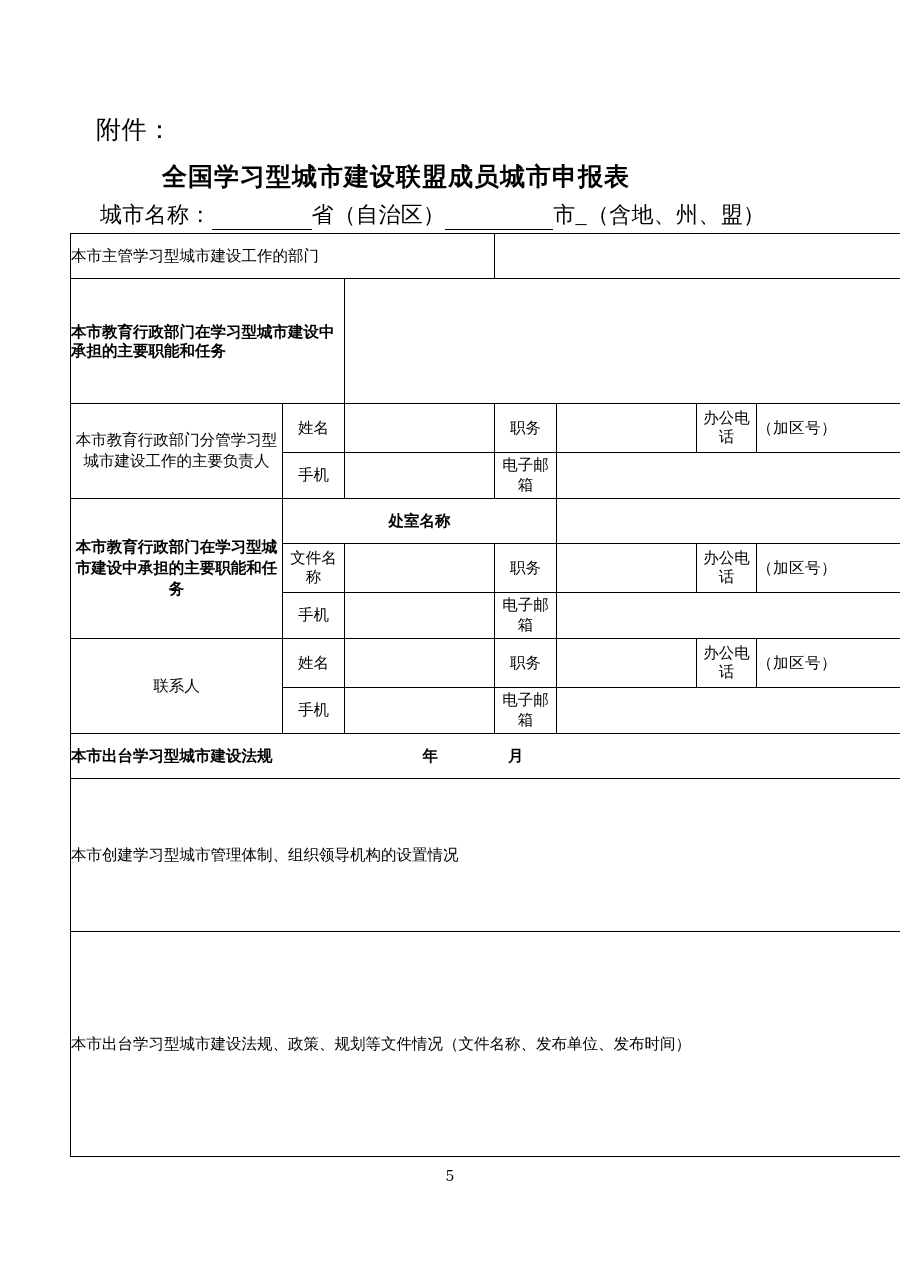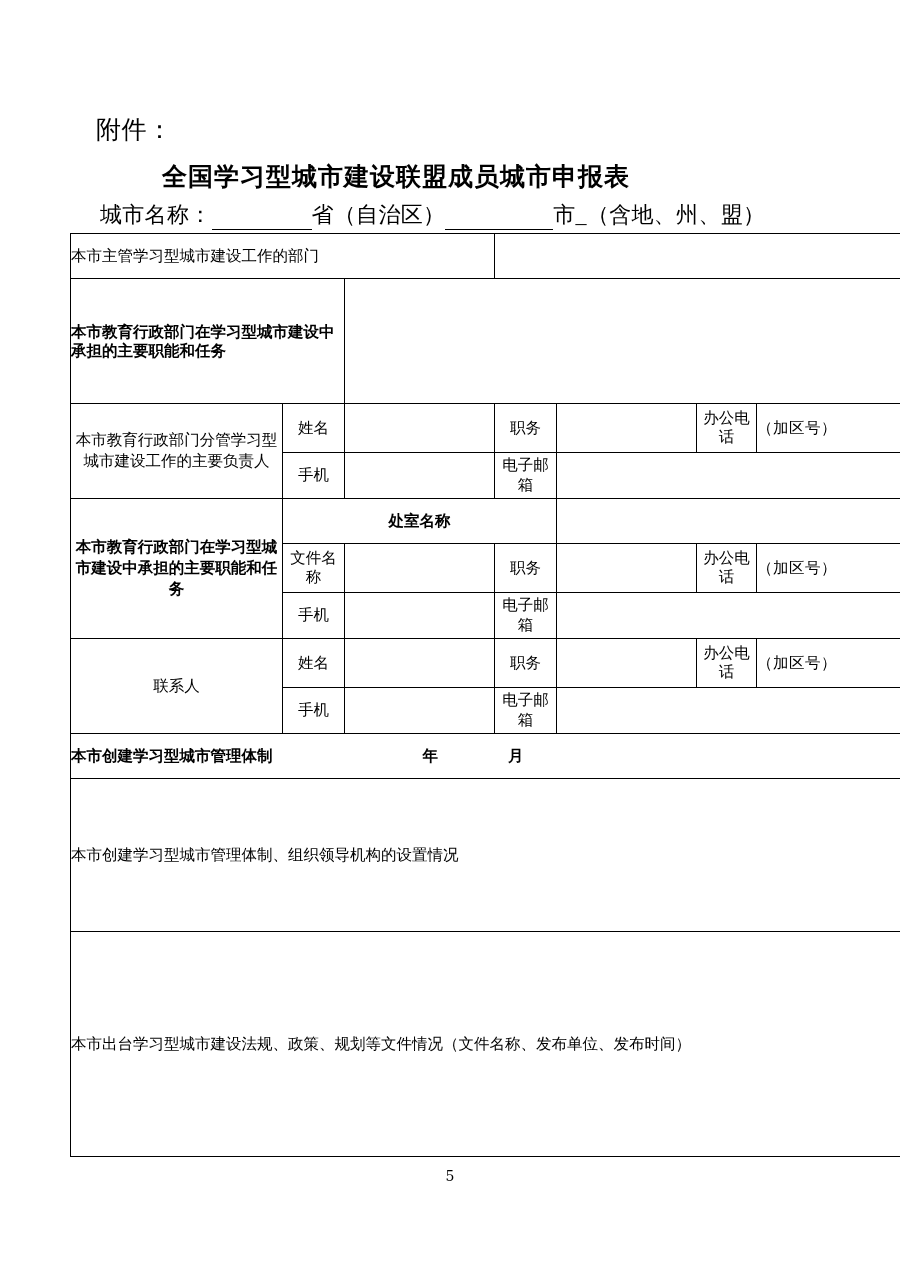--- a/index.html
+++ b/index.html
@@ -198,21 +198,21 @@
       </tr>
       <tr>
         <td class="row-h2 c-center">手机</td>
         <td class="row-h2"></td>
         <td class="row-h2 c-center two-line">电子邮箱</td>
         <td class="row-h2" colspan="3"></td>
       </tr>
 
       <tr>
         <td class="row-line startline" colspan="7">
-          <span>本市创建学习型城市管理体制</span><span class="sp1"></span><span>年</span><span class="sp2"></span><span>月</span>
+          <span>本市出台学习型城市建设法规</span><span class="sp1"></span><span>年</span><span class="sp2"></span><span>月</span>
         </td>
       </tr>
 
       <tr>
         <td class="big-area-1 area-head" colspan="7">
           <div>本市创建学习型城市管理体制、组织领导机构的设置情况</div>
         </td>
       </tr>
 
       <tr>

